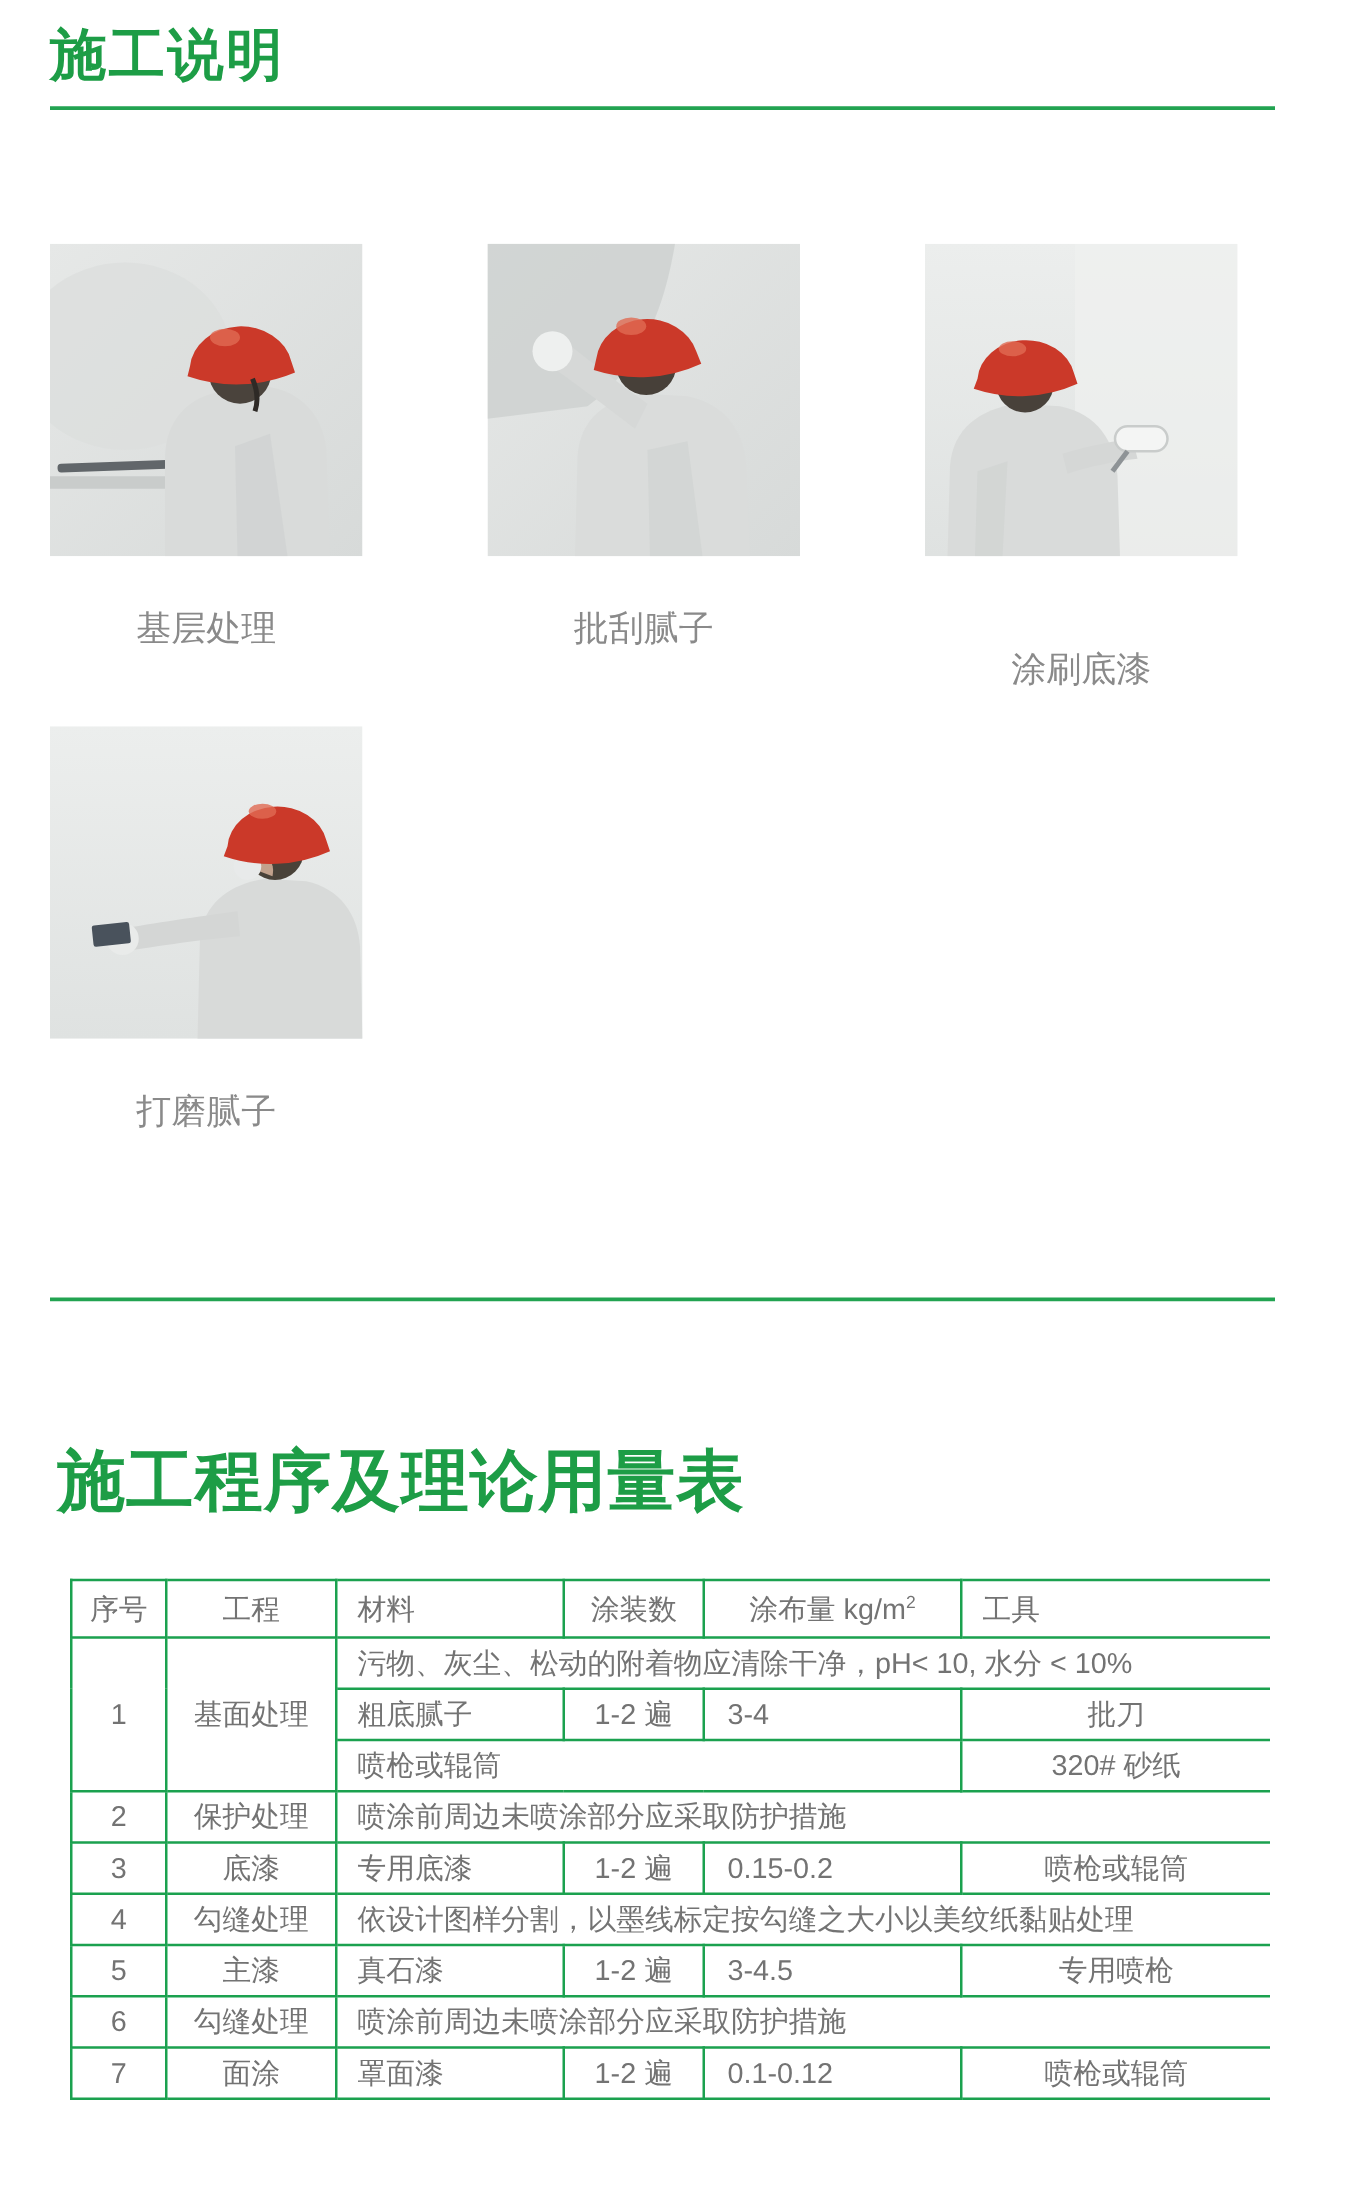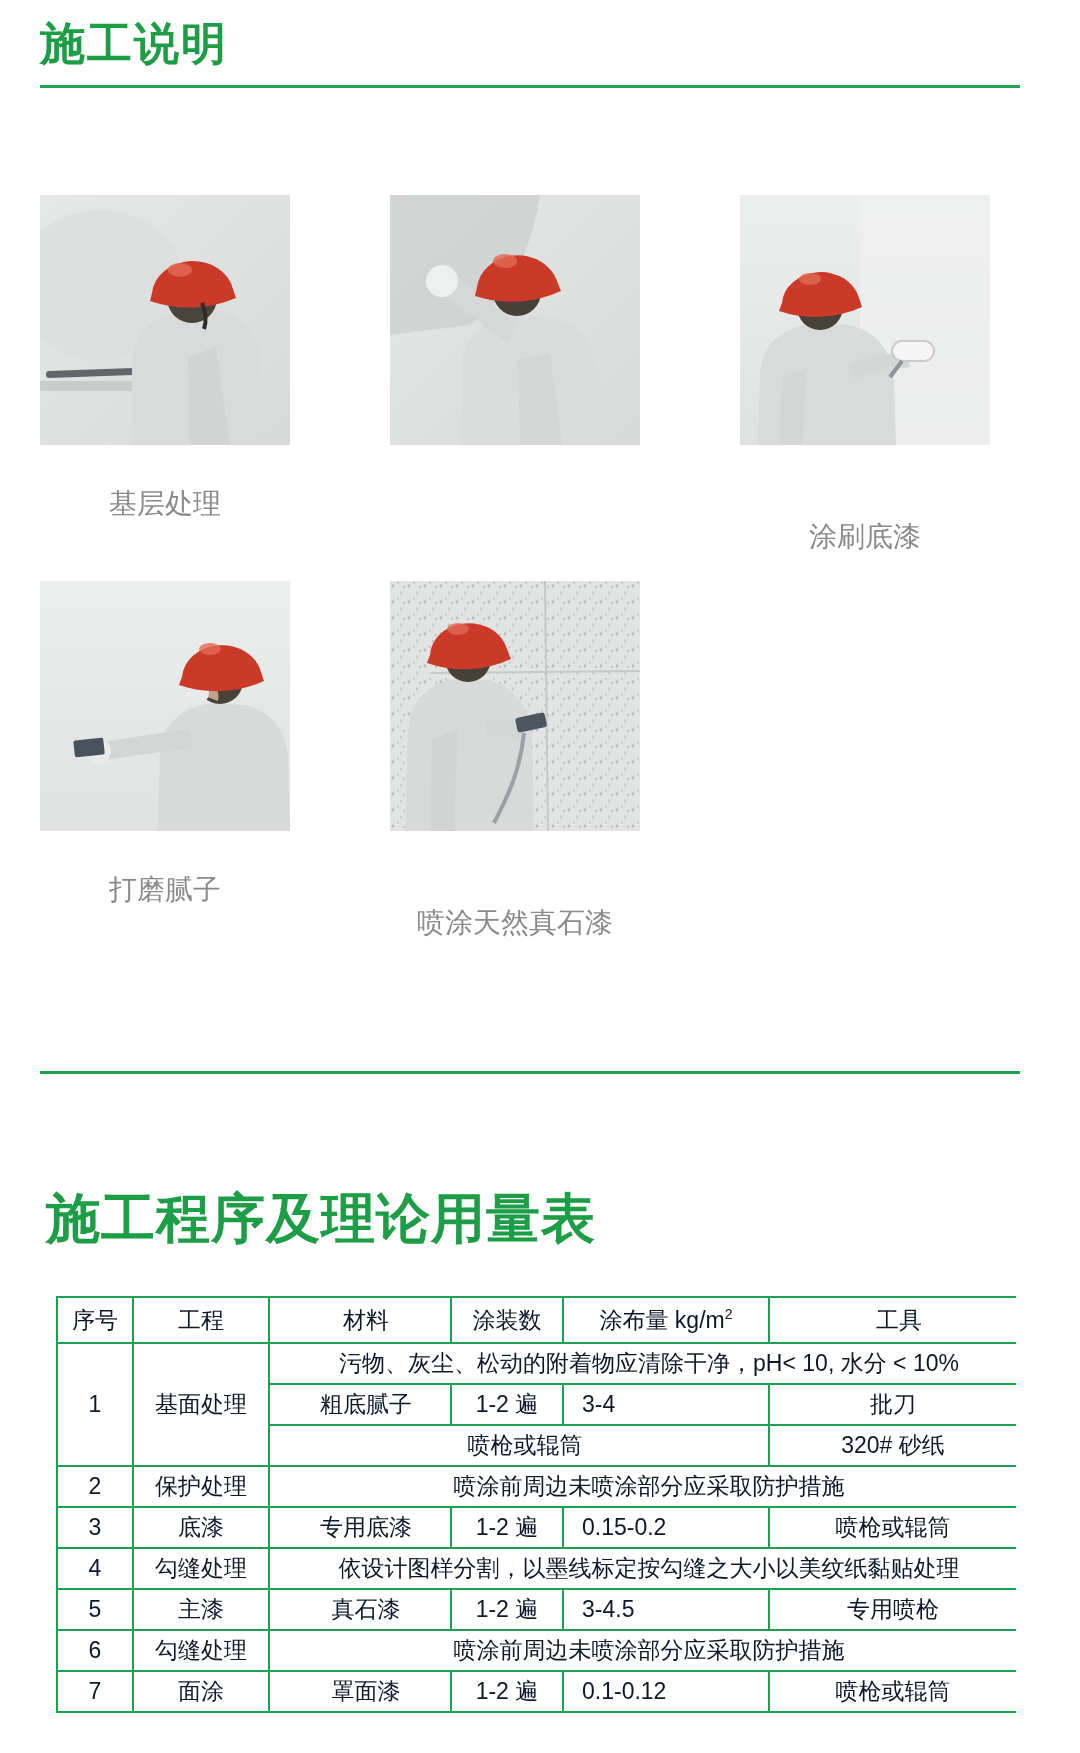--- a/index.html
+++ b/index.html
@@ -42,36 +42,36 @@
     font-size:54px; line-height:48px; font-weight:bold;
     color:#1d9d46; letter-spacing:1px;
   }
 
   
   table.usage {
     margin:54px 0 0 56px;
     border-collapse:collapse;
     table-layout:fixed;
     width:959px;
-    color:#0f172a;
+    color:#737373;
     font-size:23px;
   }
   table.usage th, table.usage td {
     border:2px solid #1ba14f;
     font-weight:normal;
     text-align:center;
     vertical-align:middle;
     height:41px;
     padding:2px 4px;
     white-space:nowrap;
     overflow:hidden;
   }
   table.usage tr > *:last-child { border-right:none; }
   table.usage tr.hdr th { height:46px; }
-  table.usage .left { text-align:center; padding-left:16px; }
+  table.usage .left { text-align:left; padding-left:16px; }
   table.usage .cov  { text-align:left; padding-left:18px; }
   table.usage sup { font-size:14px; }
 </style>
 </head>
 <body>
 
 <svg width="0" height="0" style="position:absolute" aria-hidden="true">
   <defs>
     <linearGradient id="wallA" x1="0" y1="0" x2="1" y2="1">
       <stop offset="0" stop-color="#e6e8e7"></stop>
@@ -119,20 +119,21 @@
         <rect width="250" height="250" fill="url(#wallA)"></rect>
         <path d="M0 0 H150 C140 60 120 100 80 130 L0 140 Z" fill="#ced1d0" opacity="0.85"></path>
         <path d="M70 250 L72 170 C74 140 95 124 125 120 L160 122 C190 128 205 150 207 178 L210 250 Z" fill="#dadcdb"></path>
         <path d="M130 250 L128 165 L160 158 L172 250 Z" fill="#cfd2d1" opacity="0.6"></path>
         <path d="M118 148 C95 130 65 108 48 96 L62 78 C82 94 108 114 128 128 Z" fill="#d6d8d7"></path>
         <circle cx="52" cy="86" r="16" fill="#eef0ef"></circle>
         <circle cx="127" cy="97" r="24" fill="#474039"></circle>
         <path d="M87 92 a41 36 0 0 1 80 -6 l4 10 a118 118 0 0 1 -86 5 z" fill="#cb3929"></path>
         <ellipse cx="115" cy="66" rx="12" ry="7" fill="#e06a52" opacity="0.8"></ellipse>
       </svg>
+      <figcaption>批刮腻子</figcaption>
     </figure>
 
     <figure class="photo r2">
       <svg viewBox="0 0 250 250">
         <rect width="250" height="250" fill="url(#wallB)"></rect>
         <rect x="120" y="0" width="130" height="250" fill="#eff1f0" opacity="0.7"></rect>
         <path d="M18 250 L20 178 C22 148 44 132 74 128 L108 130 C138 136 152 158 154 186 L156 250 Z" fill="#d9dbda"></path>
         <path d="M40 250 L42 182 L66 174 L62 250 Z" fill="#cfd2d1" opacity="0.6"></path>
         <path d="M110 168 C130 162 150 158 166 156 L170 172 C152 174 132 178 114 184 Z" fill="#d5d7d6"></path>
         <rect x="152" y="146" width="42" height="20" rx="10" fill="#f4f5f4" stroke="#c9cccb" stroke-width="2"></rect>
@@ -154,36 +155,20 @@
         <circle cx="180" cy="100" r="23" fill="#494239"></circle>
         <path d="M162 96 a20 20 0 0 1 16 24 l-16 -6 z" fill="#c2a18c"></path>
         <line x1="158" y1="104" x2="188" y2="96" stroke="#9aa0a4" stroke-width="3"></line>
         <circle cx="158" cy="112" r="11" fill="#e8eaea"></circle>
         <path d="M142 96 a40 34 0 0 1 79 -5 l3 9 a116 116 0 0 1 -85 4 z" fill="#cb3929"></path>
         <ellipse cx="170" cy="68" rx="11" ry="6" fill="#e06a52" opacity="0.8"></ellipse>
       </svg>
       <figcaption>打磨腻子</figcaption>
     </figure>
 
-    <figure class="photo r2">
-      <svg viewBox="0 0 250 250">
-        <rect width="250" height="250" fill="url(#speck)"></rect>
-        <line x1="155" y1="0" x2="158" y2="250" stroke="#c6c9c7" stroke-width="2"></line>
-        <line x1="40" y1="92" x2="250" y2="90" stroke="#c6c9c7" stroke-width="2"></line>
-        <path d="M15 250 L18 150 C20 118 42 100 72 96 L102 100 C128 108 140 130 142 158 L144 250 Z" fill="#d8dad9"></path>
-        <path d="M40 250 L42 158 L68 148 L64 250 Z" fill="#cdd0cf" opacity="0.6"></path>
-        <path d="M95 140 C110 138 122 138 132 140 L130 158 C120 154 108 154 98 156 Z" fill="#d4d6d5"></path>
-        <rect x="126" y="134" width="30" height="15" rx="3" fill="#4d565f" transform="rotate(-12 141 141)"></rect>
-        <path d="M134 152 C130 190 118 215 104 242" stroke="#9aa0a3" stroke-width="4" fill="none"></path>
-        <circle cx="78" cy="78" r="23" fill="#474039"></circle>
-        <path d="M40 74 a39 33 0 0 1 77 -6 l4 10 a112 112 0 0 1 -84 4 z" fill="#cb3929"></path>
-        <ellipse cx="68" cy="48" rx="11" ry="6" fill="#e06a52" opacity="0.8"></ellipse>
-      </svg>
-      <figcaption>喷涂天然真石漆</figcaption>
-    </figure>
 
 
   </div>
 
   <div class="rule rule-mid"></div>
 
   <h2 class="h2">施工程序及理论用量表</h2>
 
   <table class="usage">
     <colgroup>

